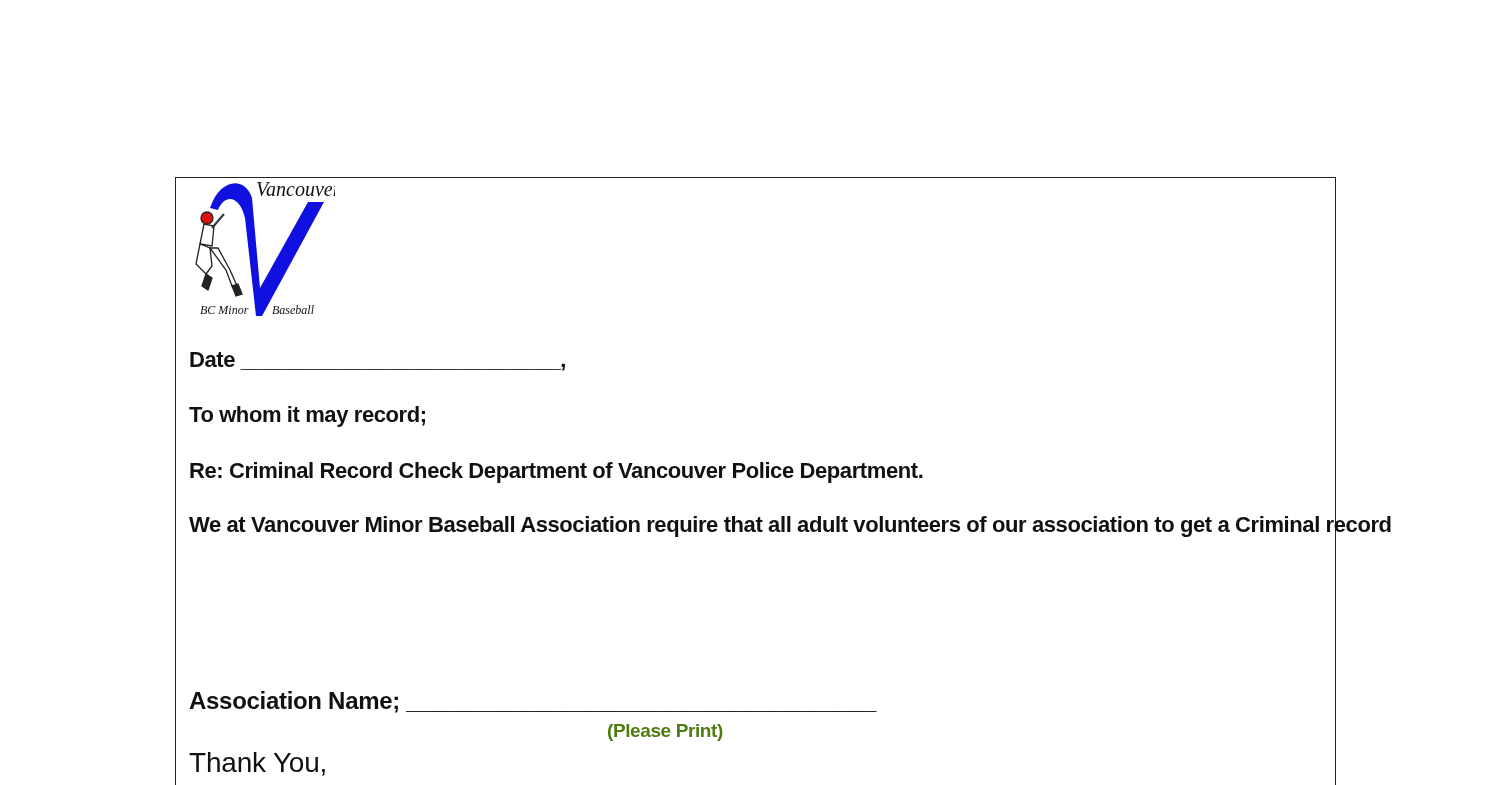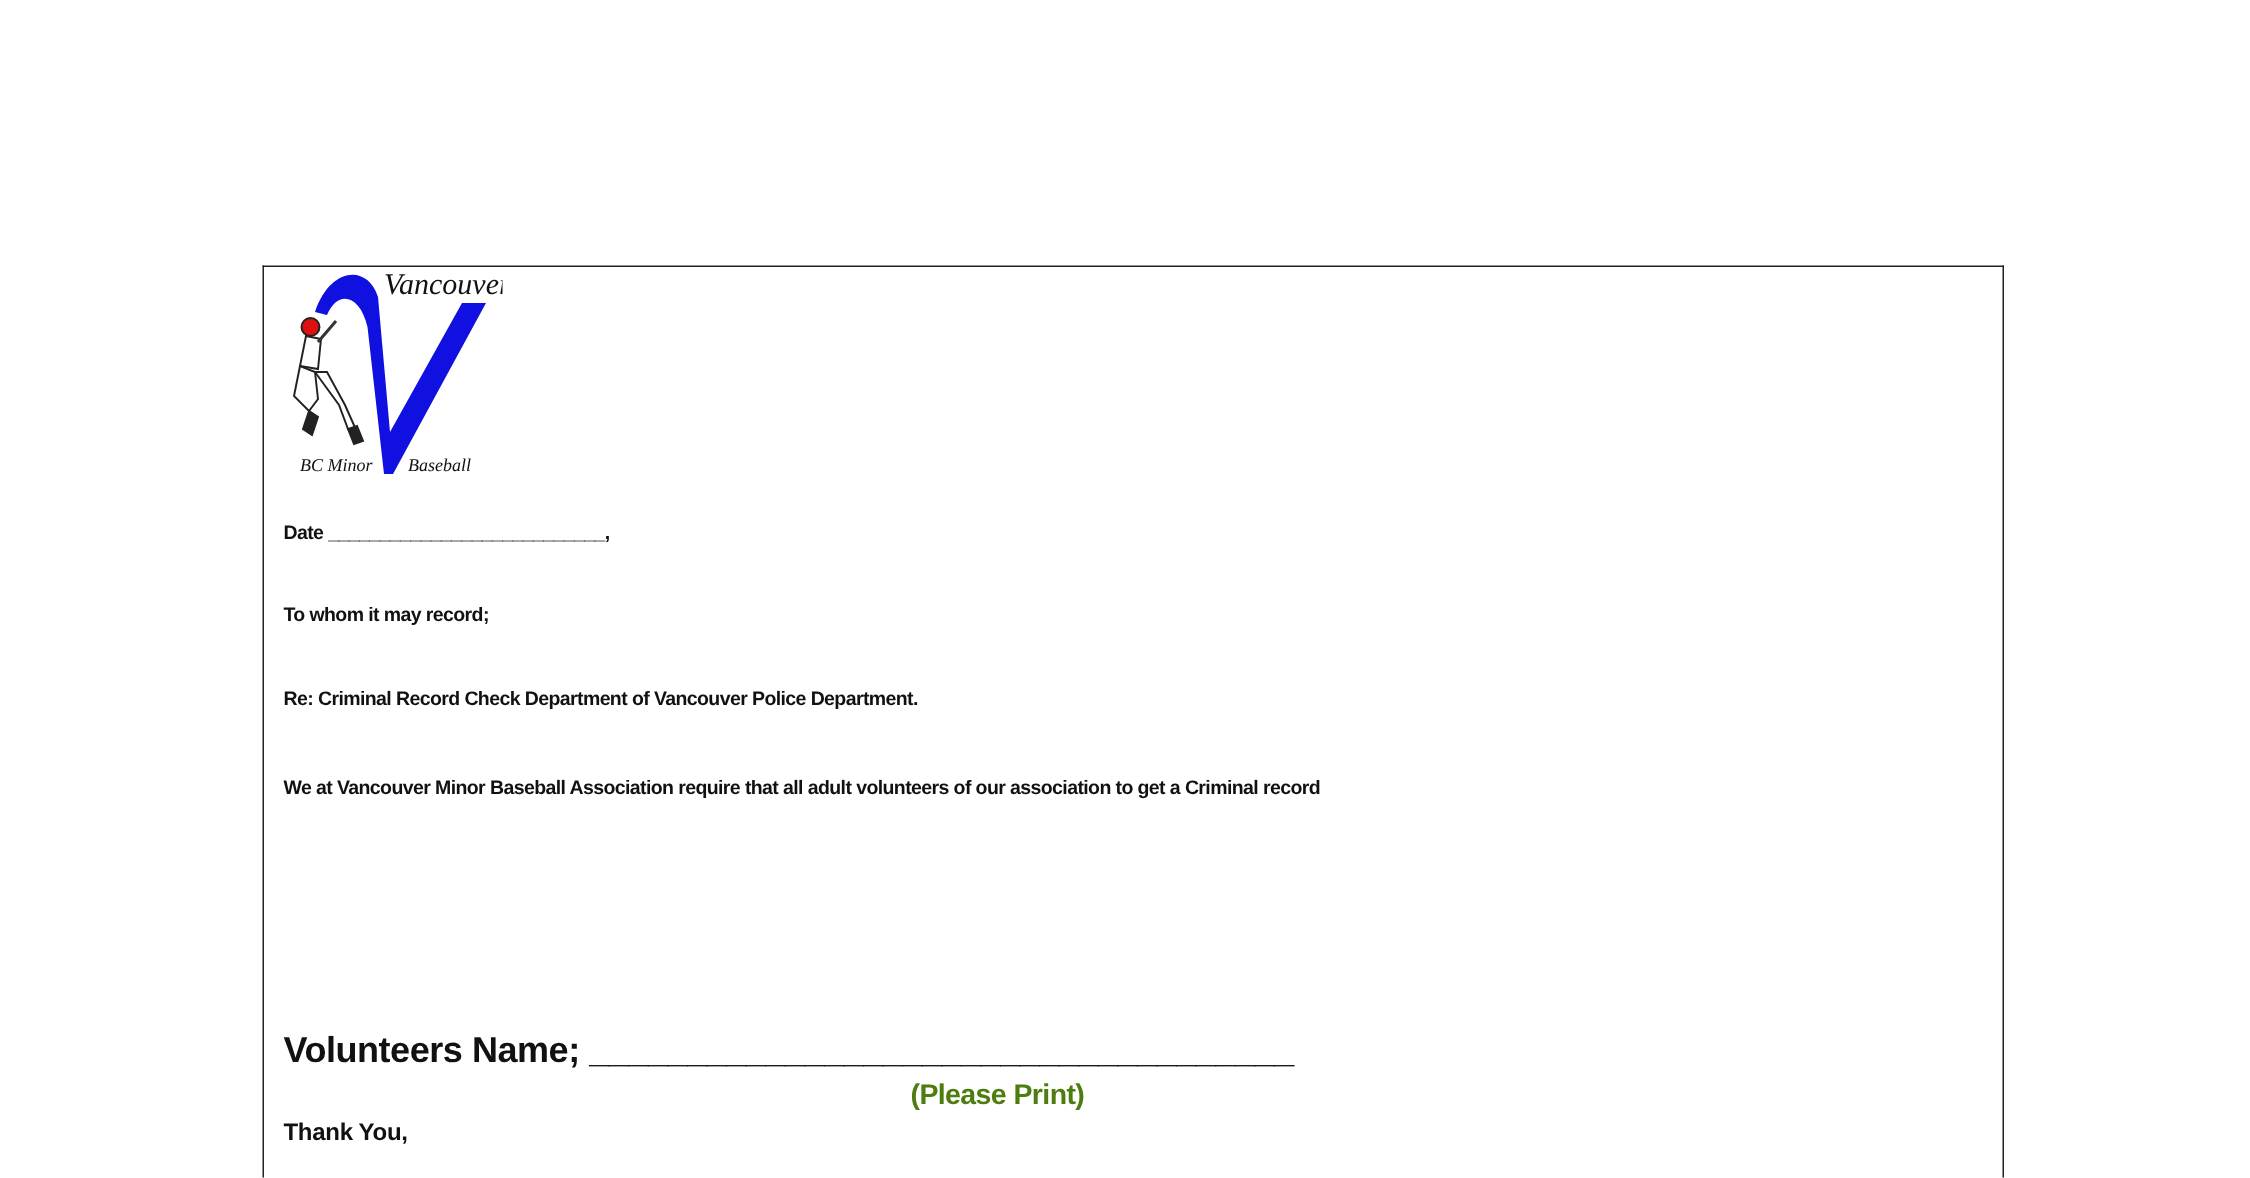--- a/index.html
+++ b/index.html
@@ -8,25 +8,25 @@
       background: #ffffff; position: relative;
       font-family: "Liberation Sans", sans-serif; color: #111;
     }
     .frame {
       position: absolute; left: 175px; top: 177px;
       width: 1161px; height: 640px;
       border: 1.5px solid #222; border-bottom: none;
       box-sizing: border-box;
     }
     .logo { position: absolute; left: 190px; top: 178px; width: 145px; height: 142px; }
-    .t { position: absolute; left: 189px; white-space: nowrap; font-weight: bold; font-size: 13px; letter-spacing: -0.4px; }
+    .t { position: absolute; left: 189px; white-space: nowrap; font-weight: bold; font-size: 22px; letter-spacing: -0.4px; }
     .line { line-height: 30px; }
     .big { font-size: 24px; letter-spacing: -0.3px; }
     .red { color: #4d7c0f; font-size: 19px; }
-    .normal { font-weight: bold; font-size: 16px; letter-spacing: -0.2px; }
+    .normal { font-weight: normal; font-size: 28px; letter-spacing: -0.2px; }
   </style>
 </head>
 <body>
 
 <div class="frame"></div>
 
 <svg class="logo" viewBox="0 0 145 142">
 
   <path d="M20 30 C 30 0, 55 -2, 62 20 L 70 110 L 118 24 L 134 24 L 72 138 L 66 138 L 55 40 C 50 18, 35 15, 28 32 Z" fill="#1010e0"></path>
 
@@ -54,19 +54,19 @@
 <div class="t" style="top:458px">Re:  Criminal Record Check Department of Vancouver Police Department.</div>
 
 <div class="t line" style="top:510px">
   <div>We at Vancouver Minor Baseball Association require that all adult volunteers of our association to get a Criminal record</div>
 </div>
 
 <div class="t line" style="top:597px; white-space:pre">
 </div>
 
 <div class="t big" style="top:687px">
-  <span>Volunteers Name;</span>
+  <span>Association Name;</span>
   <span>____________________________________</span>
 </div>
 
 <div class="t red" style="top:720px; left:607px">(Please Print)</div>
 
 <div class="t normal" style="top:747px">Thank You,</div>
 
 </body></html>

